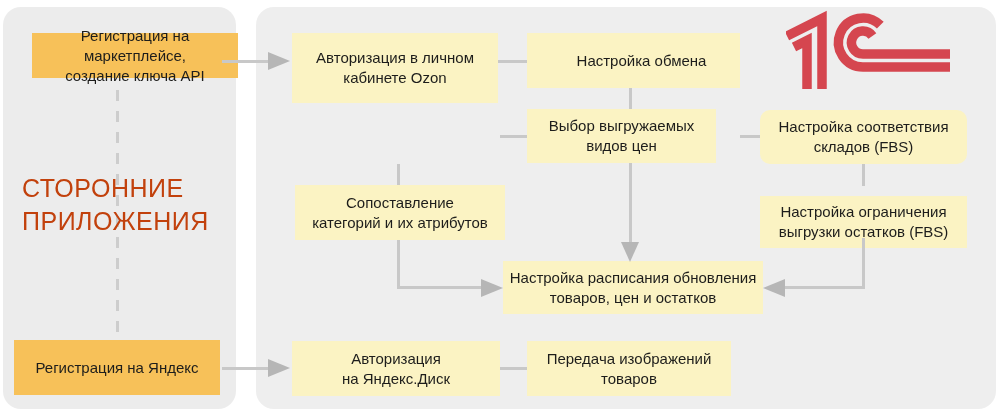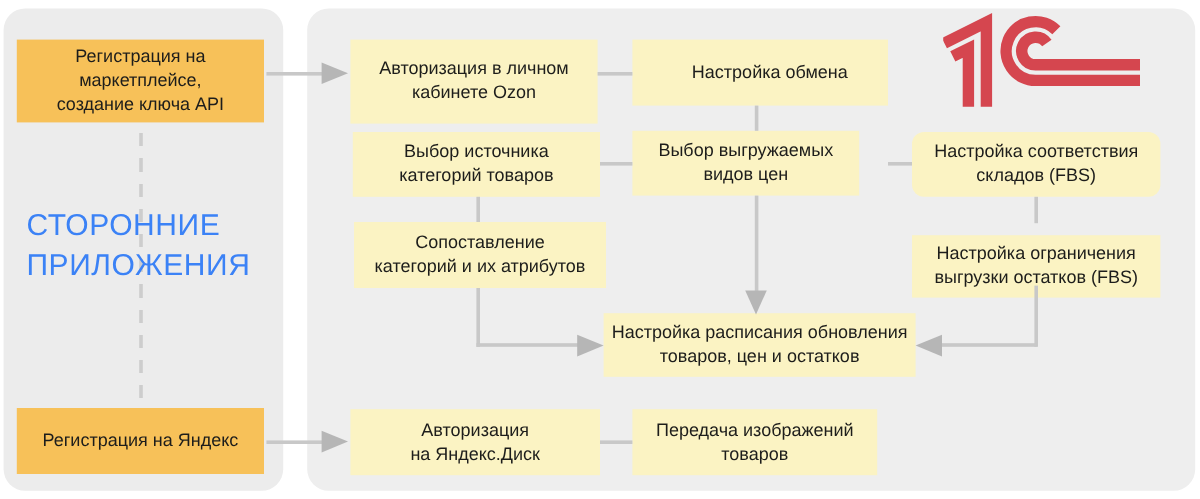--- a/index.html
+++ b/index.html
@@ -12,21 +12,21 @@
   .panel.right{left:256px;top:7px;width:740px;height:402px;background:var(--c-right-bg,#eeeeee);}
   .box{
     position:absolute;display:flex;align-items:center;justify-content:center;
     text-align:center;font-size:15px;line-height:20px;white-space:pre-line;
     padding:2px 4px;box-sizing:border-box;
   }
   .box.yellow{background:var(--c-yellow,#fbf3c3);}
   .box.orange{background:var(--c-orange,#f7c159);}
   .side-title{
     position:absolute;left:22px;top:172px;font-size:25px;line-height:33px;
-    letter-spacing:0.5px;color:#3b82f6;white-space:pre-line;
+    letter-spacing:0.5px;color:#c2410c;white-space:pre-line;
   }
   .dashed-v{
     position:absolute;width:3px;
     background:repeating-linear-gradient(to bottom,#cdcdcd 0 11px,rgba(0,0,0,0) 11px 21px);
   }
   .h-line,.v-line{position:absolute;background:var(--c-line,#c8c8c8);}
   .h-line{height:3px;}
   .v-line{width:3px;}
   .arr{position:absolute;width:0;height:0;}
   .arr.right{border-top:9px solid transparent;border-bottom:9px solid transparent;border-left:22px solid var(--c-head,#b6b6b6);}
@@ -38,29 +38,27 @@
 <body>
 
 <div class="canvas">
 
   <div class="panel left"></div>
   <div class="panel right"></div>
 
   <div class="dashed-v" style="left:116px;top:90px;height:248px;"></div>
   <div class="side-title">СТОРОННИЕ
 ПРИЛОЖЕНИЯ</div>
-  <div class="box orange" style="left:14px;top:33px;width:206px;height:69px;">Регистрация на маркетплейсе,
+  <div class="box orange" style="left:32px;top:33px;width:206px;height:45px;">Регистрация на маркетплейсе,
 создание ключа API</div>
   <div class="box orange" style="left:14px;top:340px;width:206px;height:55px;">Регистрация на Яндекс</div>
 
   <div class="box yellow" style="left:292px;top:33px;width:206px;height:70px;">Авторизация в личном
 кабинете Ozon</div>
   <div class="box yellow" style="left:527px;top:33px;width:213px;height:55px;padding-left:20px;">Настройка обмена</div>
-  <div class="box yellow" style="left:294px;top:110px;width:206px;height:54px;">Выбор источника
-категорий товаров</div>
   <div class="box yellow" style="left:527px;top:109px;width:189px;height:54px;">Выбор выгружаемых
 видов цен</div>
   <div class="box yellow" style="left:760px;top:110px;width:207px;height:54px;border-radius:10px;">Настройка соответствия
 складов (FBS)</div>
   <div class="box yellow" style="left:295px;top:185px;width:210px;height:55px;">Сопоставление
 категорий и их атрибутов</div>
   <div class="box yellow" style="left:760px;top:184px;width:207px;height:52px;margin-top:12px;">Настройка ограничения
 выгрузки остатков (FBS)</div>
   <div class="box yellow" style="left:503px;top:261px;width:260px;height:53px;">Настройка расписания обновления
 товаров, цен и остатков</div>

